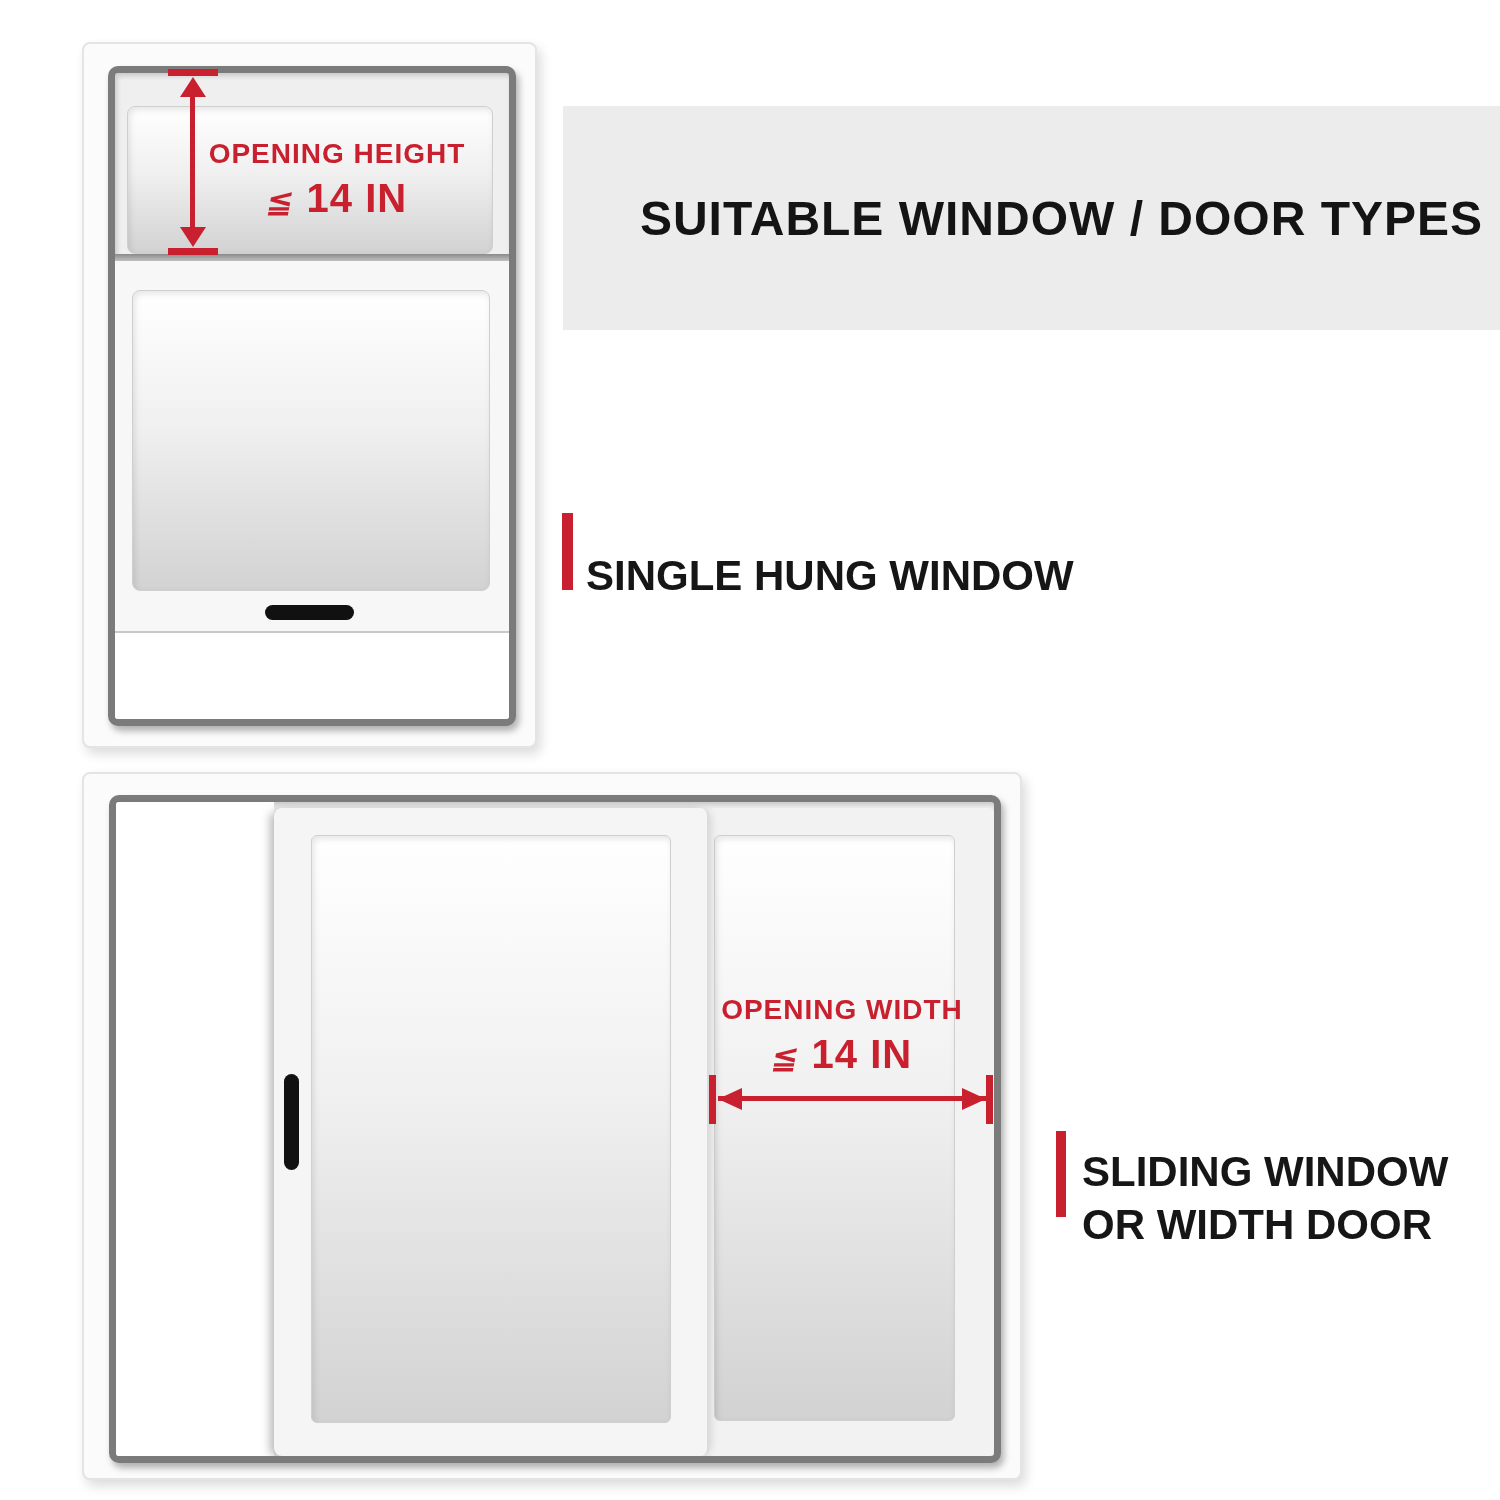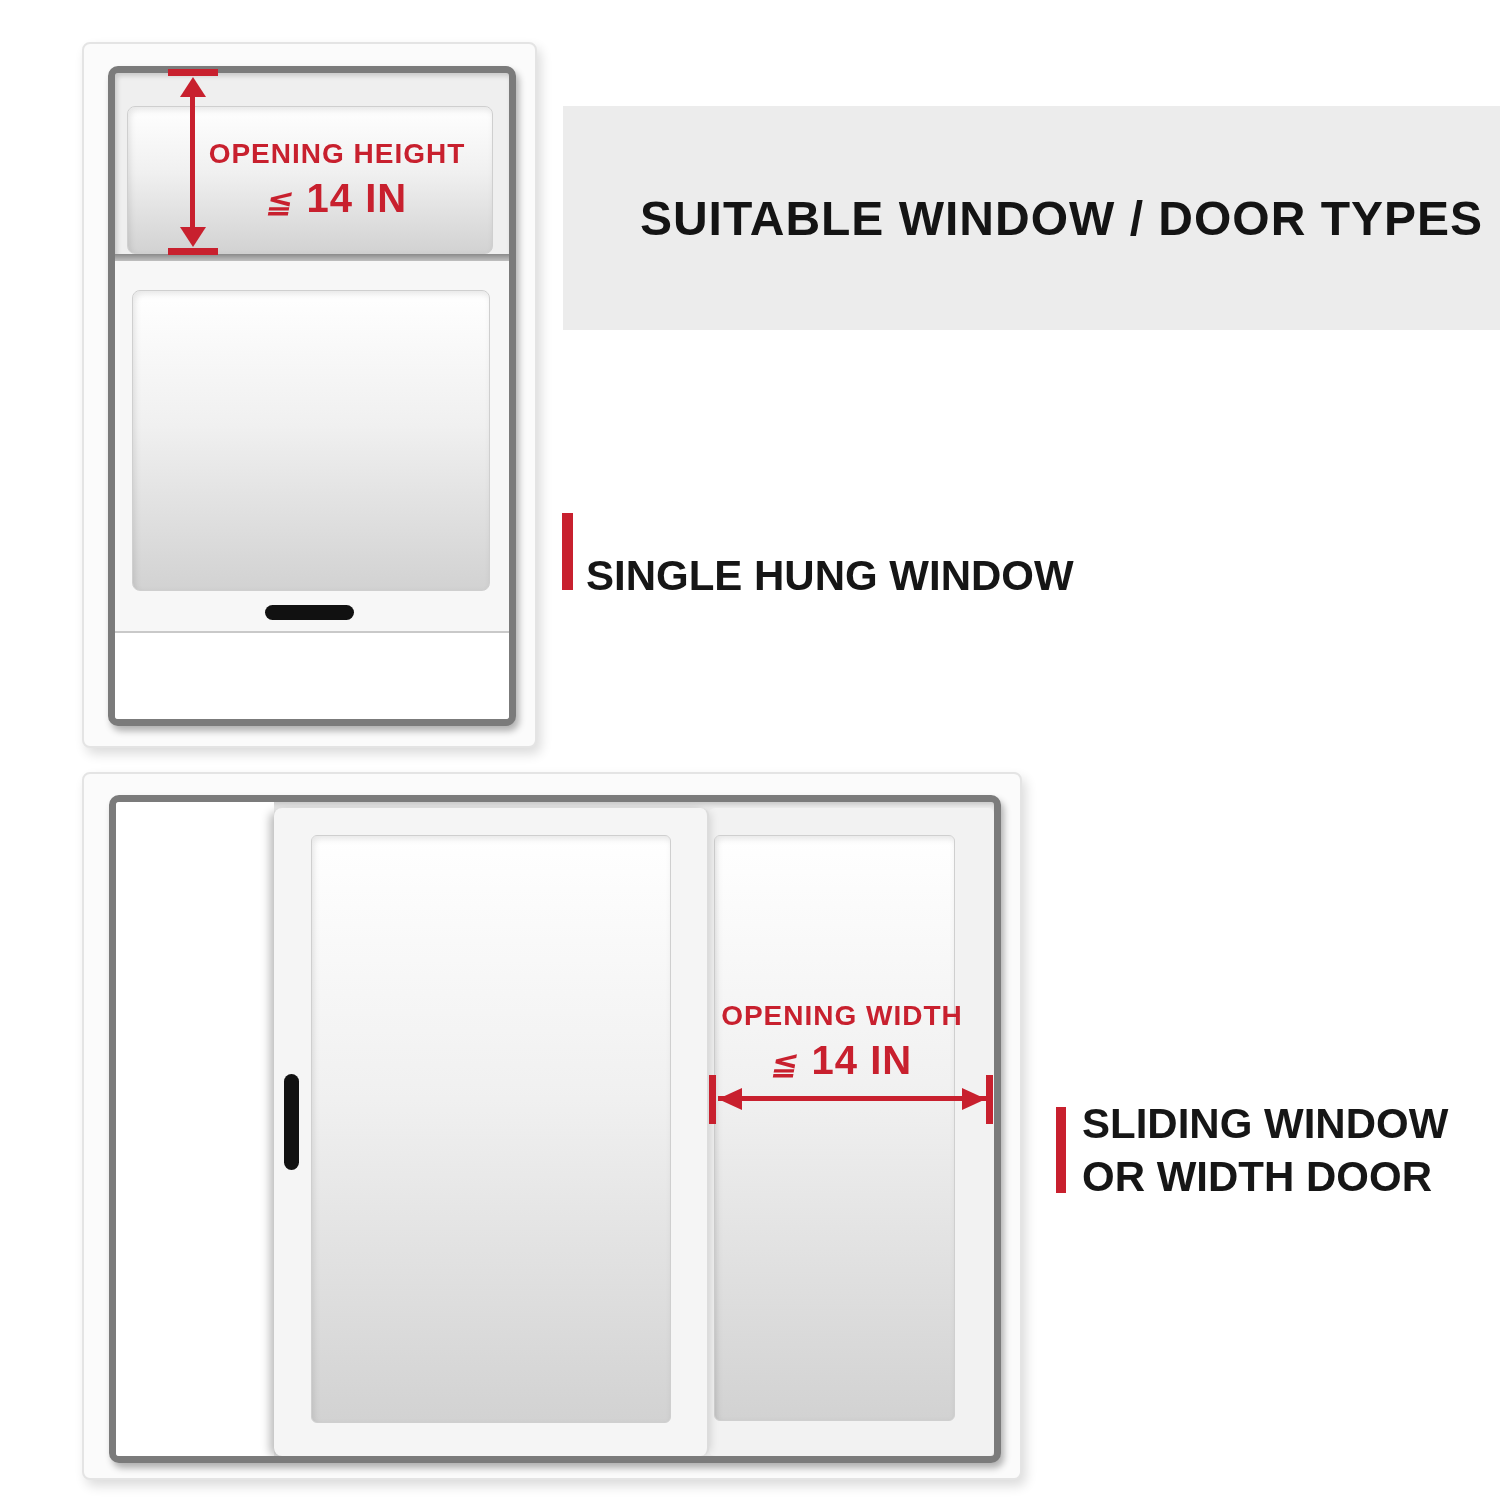--- a/index.html
+++ b/index.html
@@ -52,33 +52,33 @@
     display:flex;align-items:center;justify-content:center;}
   .title{margin:0;font-size:48px;font-weight:800;color:#141414;letter-spacing:1px;white-space:nowrap;}
   .label{position:absolute;display:flex;align-items:center;}
   .label-bar{display:block;background:#c8202e;}
   .label-text{font-weight:800;color:#161616;white-space:nowrap;}
   .label-shw{left:562px;top:513px;height:77px;}
   .label-shw .label-bar{width:11px;height:77px;margin-right:13px;}
   .label-shw .label-text{font-size:42px;margin-top:48px;}
   .label-sld{left:1056px;top:1097px;}
   .label-sld .label-bar{width:10px;height:86px;margin-right:16px;}
-  .label-sld .label-text{font-size:42px;line-height:53px;display:flex;flex-direction:column;}
+  .label-sld .label-text{font-size:42px;line-height:53px;display:flex;flex-direction:column;margin-top:48px;}
   
   .sld{position:absolute;left:82px;top:772px;width:940px;height:708px;}
   .sld-inner{left:25px;top:21px;width:892px;height:668px;}
   .sld-gap{position:absolute;left:0;top:0;width:158px;height:654px;background:#ffffff;}
   .sld-right{position:absolute;left:593px;top:6px;width:285px;height:648px;background:#f2f2f2;border-radius:6px;}
   .sld-right-glass{left:5px;top:27px;width:241px;height:586px;border-radius:6px;}
   .sld-slider{position:absolute;left:158px;top:6px;width:435px;height:648px;background:#f5f5f5;
     border-radius:8px;border-right:2px solid #dcdcdc;box-sizing:border-box;
     box-shadow:-6px 2px 10px -2px rgba(0,0,0,.28), 6px 0 8px -4px rgba(0,0,0,.12);}
   .sld-slider-glass{left:37px;top:27px;width:360px;height:588px;border-radius:6px;}
   .sld-handle{left:10px;top:266px;width:15px;height:96px;}
-  .sld-ann{left:608px;top:226px;width:300px;}
+  .sld-ann{left:608px;top:220px;width:300px;}
   .sld-cap-l{left:625px;top:301px;width:7px;height:49px;}
   .sld-cap-r{left:902px;top:301px;width:7px;height:49px;}
   .sld-shaft{position:absolute;left:634px;top:322px;width:268px;height:5px;background:#c8202e;}
   .sld-tri-left{left:634px;top:314px;border-top:11px solid transparent;border-bottom:11px solid transparent;border-right:24px solid #c8202e;}
   .sld-tri-right{left:878px;top:314px;border-top:11px solid transparent;border-bottom:11px solid transparent;border-left:24px solid #c8202e;}
 </style>
 </head>
 <body>
 
 <div class="canvas">

